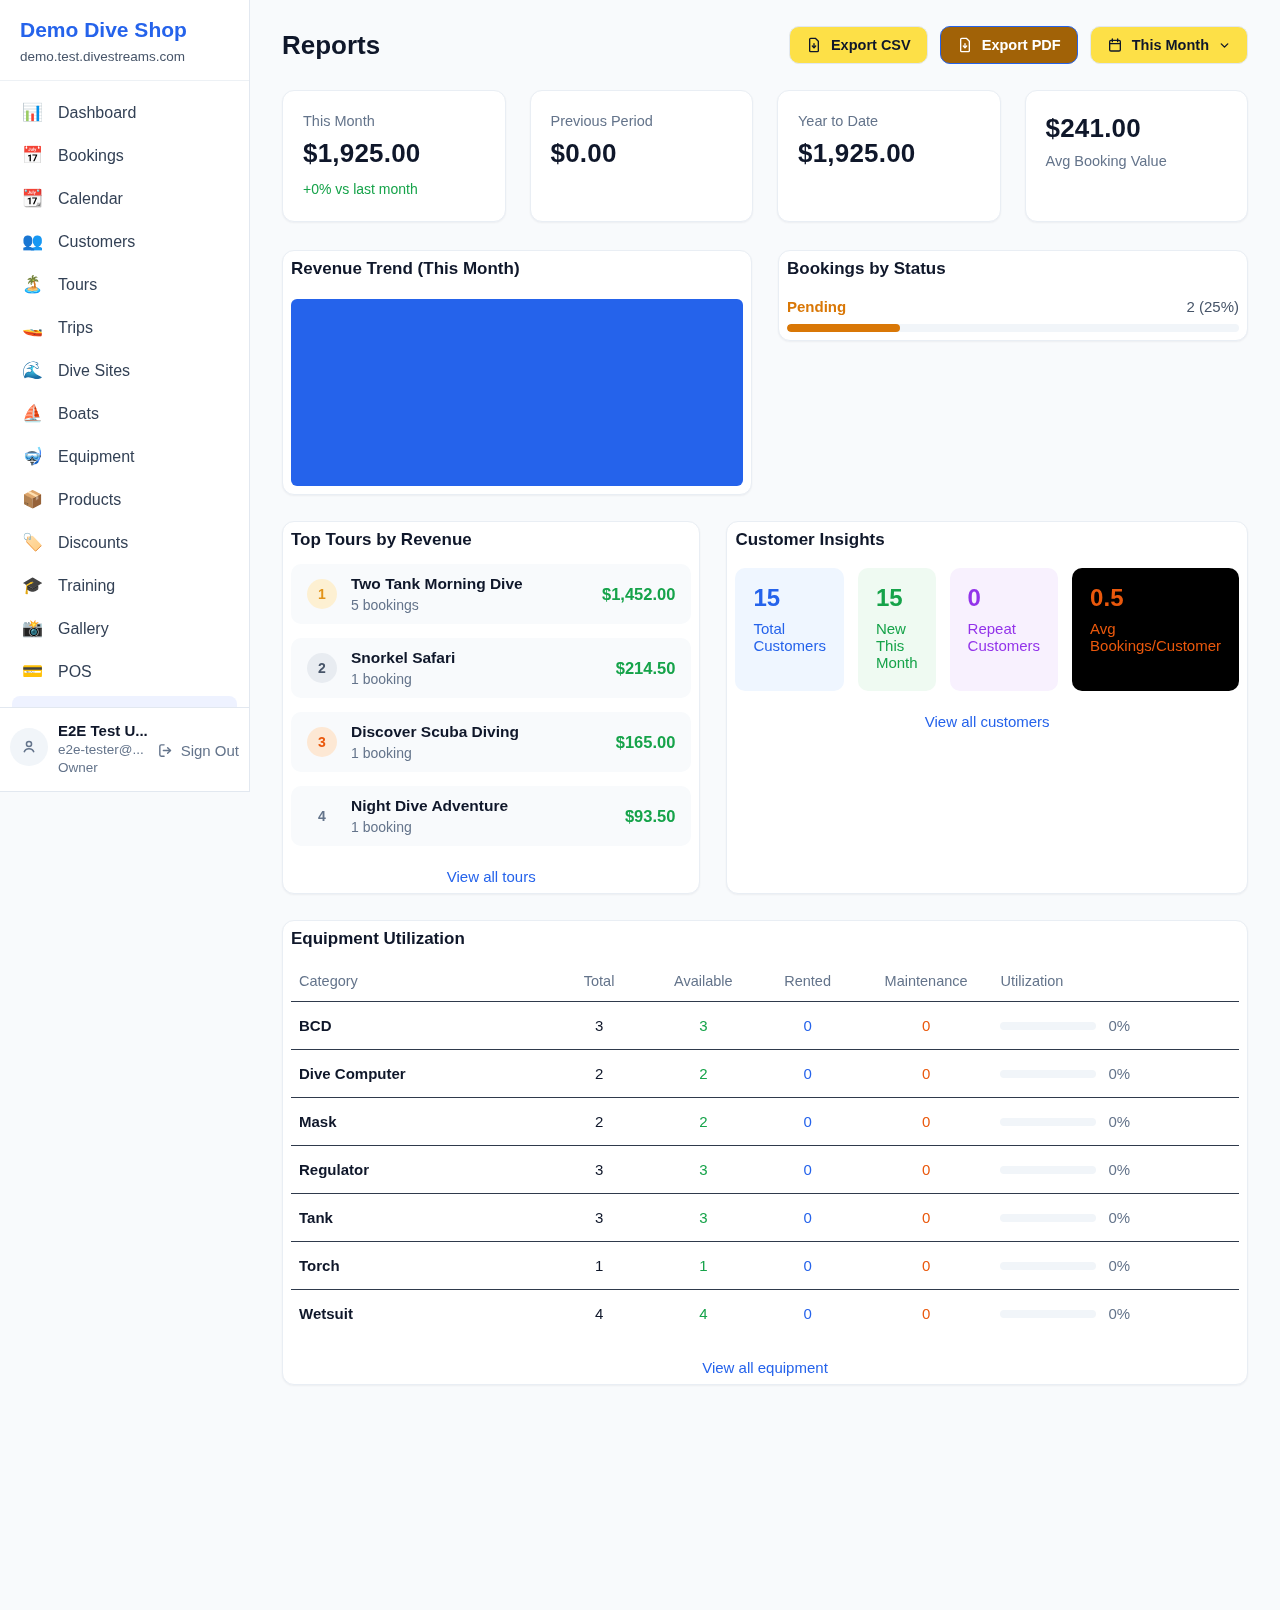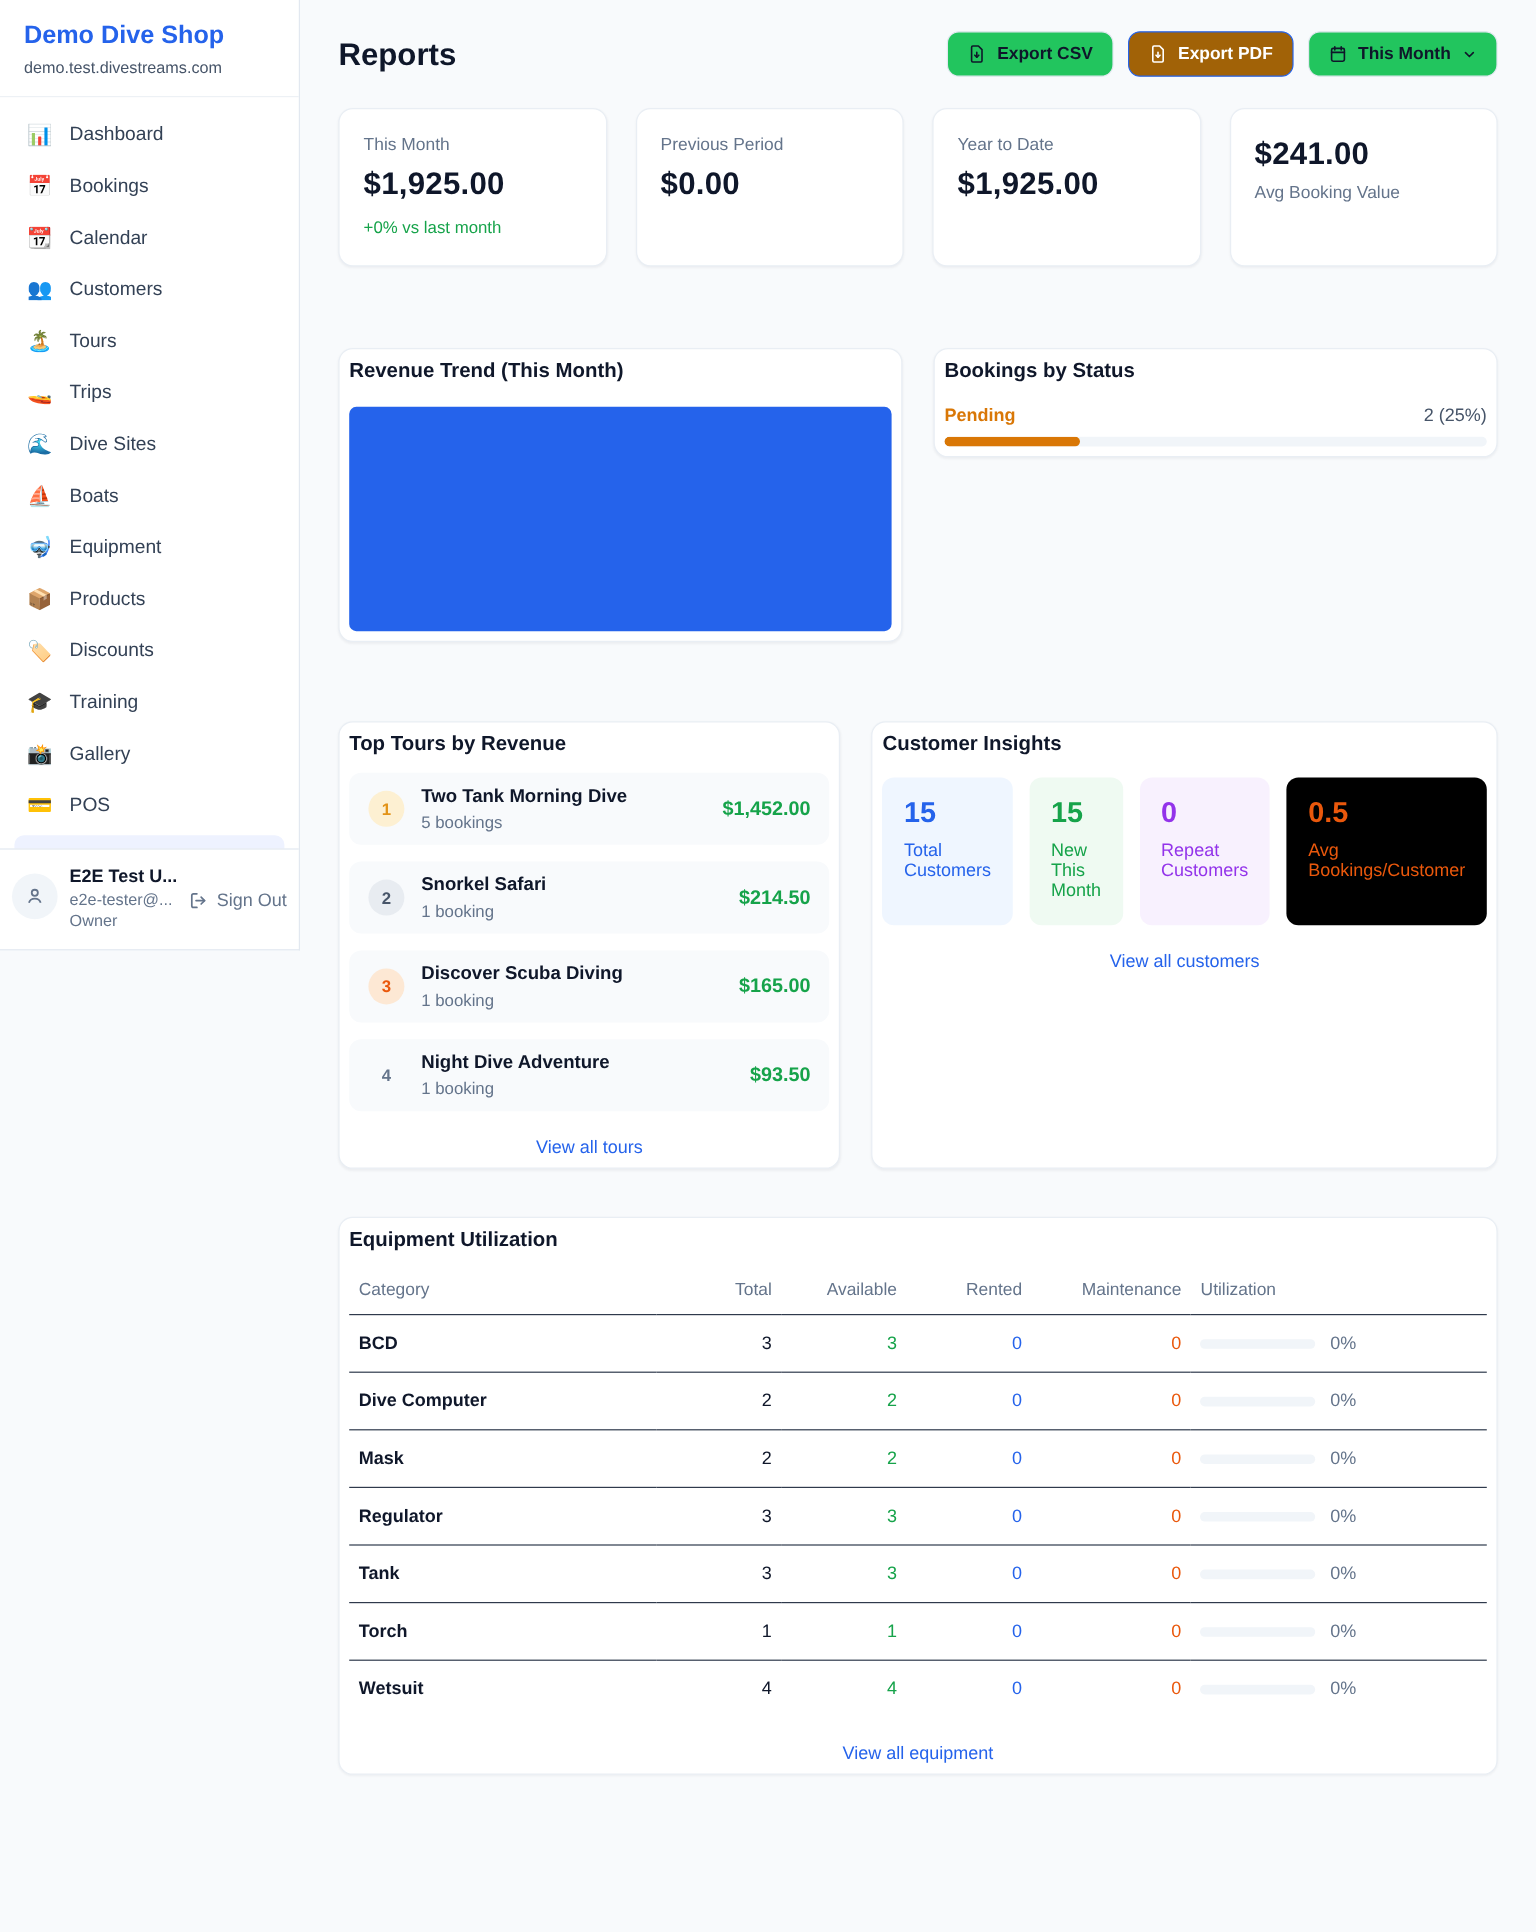--- a/index.html
+++ b/index.html
@@ -32,28 +32,28 @@
              cursor:pointer; font-family:inherit; padding:0; flex:none; }
 
   
   main { flex:1; padding:26px 32px 44px; }
   .page-header { display:flex; justify-content:space-between; align-items:center;
                  margin-bottom:26px; }
   h1 { margin:0; font-size:26px; }
   .hdr-actions { display:flex; gap:12px; }
   .btn { display:inline-flex; align-items:center; gap:9px; padding:10px 16px;
          border-radius:10px; font-size:14.5px; font-weight:bold;
-         border:1px solid #e2e8f0; background:#22c55e; color:#0f172a;
+         border:1px solid #e2e8f0; background:#fde047; color:#0f172a;
          cursor:pointer; font-family:inherit; }
   .btn-primary { background:#a16207; border-color:#2563eb; color:#fff; }
   .btn svg { flex:none; }
 
   .card { background:#fff; border:1px solid #e9eef4; border-radius:12px;
           box-shadow:0 1px 2px rgba(15,23,42,.05); }
-  .card-pad { padding:8px;margin-top:40px; }
+  .card-pad { padding:8px; }
   .card-title { font-size:17px; font-weight:bold; }
 
   .stats { display:grid; grid-template-columns:repeat(4,1fr); gap:24px;
            margin-bottom:28px; }
   .stat-card { padding:22px 20px 24px; }
   .stat-label { color:#64748b; font-size:14.5px; }
   .stat-value { font-size:26px; font-weight:bold; margin-top:9px; letter-spacing:.2px; }
   .stat-card.value-first .stat-value { margin-top:0; }
   .stat-card.value-first .stat-label { margin-top:9px; }
   .stat-sub { color:#16a34a; font-size:14px; margin-top:12px; }
@@ -91,21 +91,21 @@
   .t-value { font-size:24px; font-weight:bold; }
   .t-label { font-size:15px; margin-top:8px; }
   .tile.blue   { background:#eff6ff; color:#2563eb; }
   .tile.green  { background:#effaf2; color:#16a34a; }
   .tile.purple { background:#f8f1fe; color:#9333ea; }
   .tile.orange { background:#000000; color:#ea580c; }
 
   table { width:100%; border-collapse:collapse; margin-top:12px; }
   th { font-size:14.5px; color:#64748b; font-weight:normal; text-align:left;
        padding:12px 8px; border-bottom:1px solid #2f3a4c; }
-  th.num, td.num { text-align:right; }
+  th.num, td.num { text-align:center; }
   td { padding:15px 8px; font-size:15px; }
   tbody tr + tr td { border-top:1px solid #2f3a4c; }
   td.cat { font-weight:bold; width:27%; }
   th.col-total, th.col-avail, th.col-rent { width:11%; }
   th.col-maint { width:14%; }
   td.av { color:#16a34a; } td.re { color:#2563eb; } td.ma { color:#ea580c; }
   .util { display:flex; align-items:center; gap:12px; color:#64748b; }
   .util-track { width:96px; height:8px; background:#f1f5f9; border-radius:99px; flex:none; }
 </style>
 </head>

